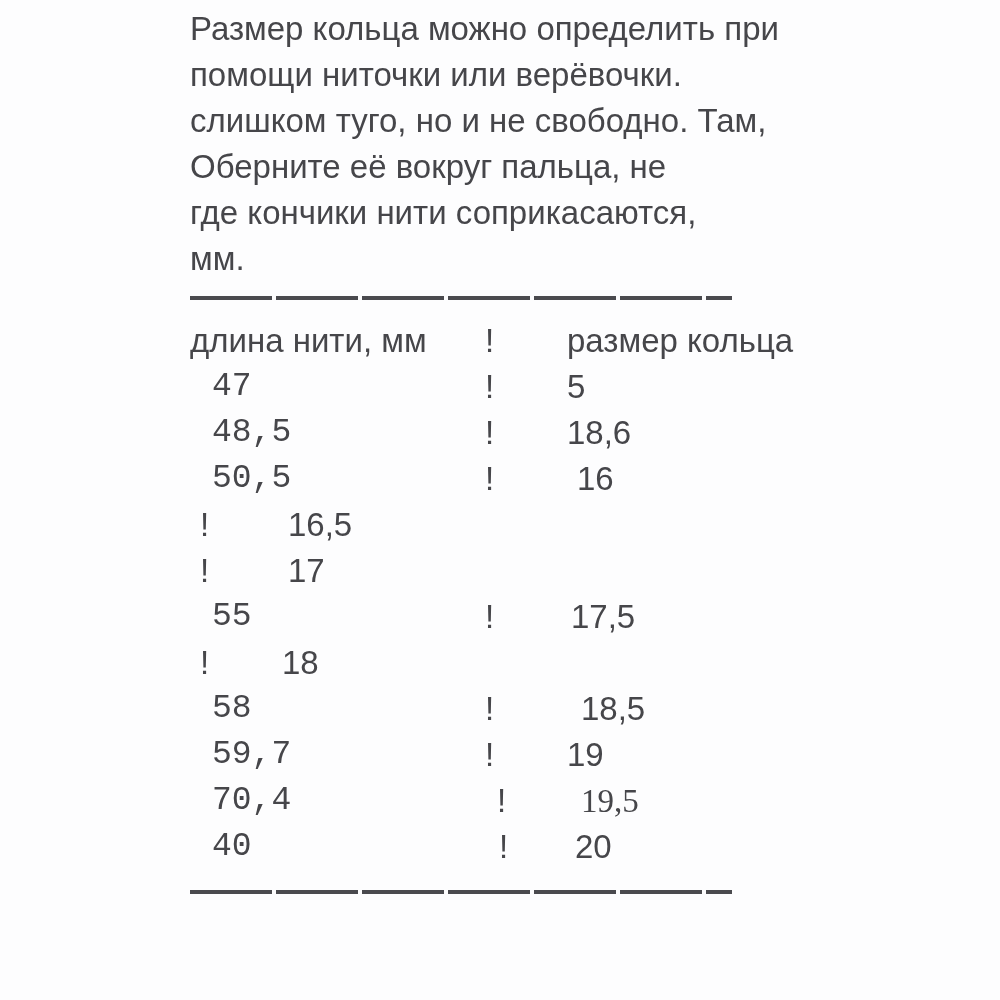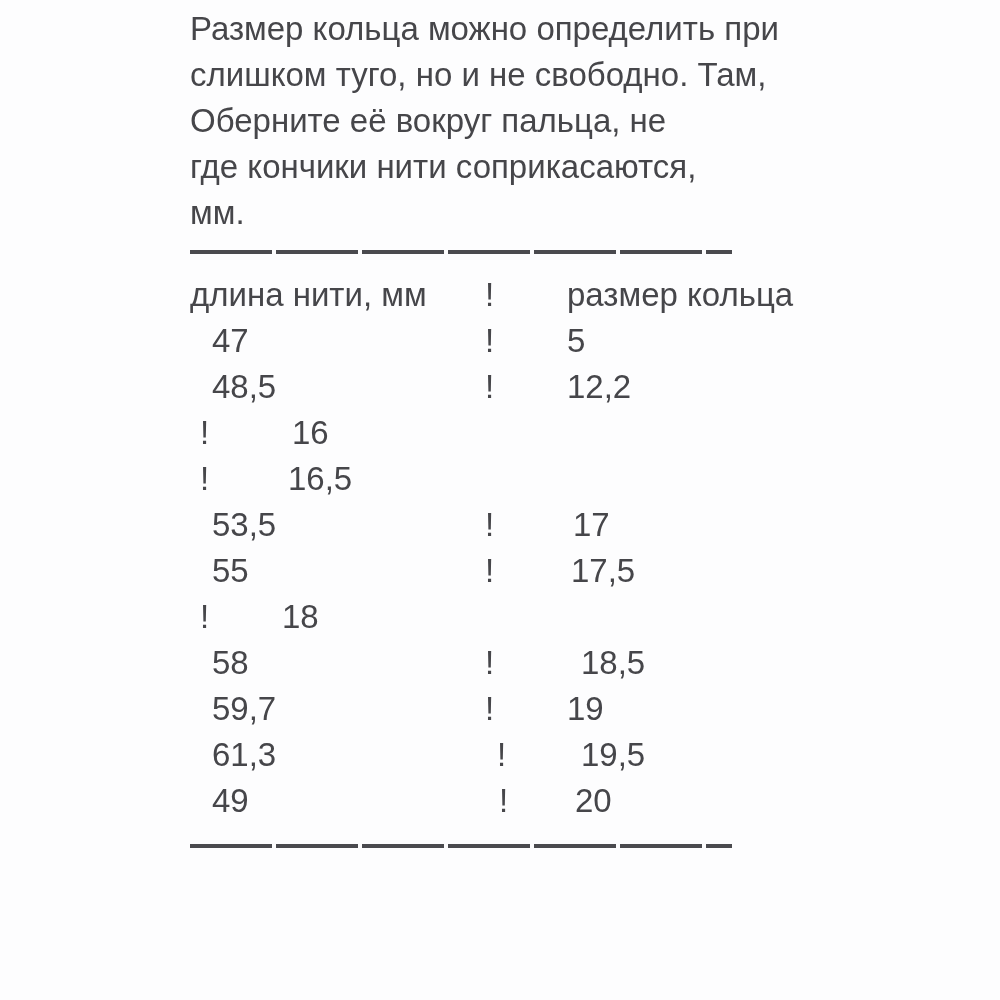--- a/index.html
+++ b/index.html
@@ -22,40 +22,41 @@
   .rule i.short { width: 26px; }
   .rule.top { margin-top: 14px; }
   .rule.bottom { margin-top: 20px; }
 
   .table { margin-top: 18px; }
   .row { display: flex; white-space: nowrap; }
   .c1 { width: 285px; }
   .sep { width: 80px; padding-left: 10px; }
   .c3 { padding-left: 12px; }
 
-  .row.data .c1 { padding-left: 22px; }
+  .row.data .c1 { padding-left: 22px; font-family: Liberation Mono, monospace; }
 
   
   .table .row:nth-child(4)  .c3 { padding-left: 22px; }
   .table .row:nth-child(5)  .c3 { padding-left: 18px; }
   .table .row:nth-child(6)  .c3 { padding-left: 18px; }
   .table .row:nth-child(7)  .c3 { padding-left: 16px; }
   .table .row:nth-child(9)  .c3 { padding-left: 26px; }
-  .table .row:nth-child(11) .c3 { padding-left: 26px; }
+  .table .row:nth-child(11) .c3 { padding-left: 26px; font-family: Liberation Serif, serif; }
   .table .row:nth-child(12) .c3 { padding-left: 20px; }
   .table .row:nth-child(11) .sep { padding-left: 22px; }
   .table .row:nth-child(12) .sep { padding-left: 24px; }
 </style>
 </head>
 <body>
 
 <div class="page">
 
   <div class="intro">
     <div class="line">Размер кольца можно определить при</div>
+    <div class="line">помощи ниточки или верёвочки.</div>
     <div class="line">слишком туго, но и не свободно. Там,</div>
     <div class="line">Оберните её вокруг пальца, не</div>
     <div class="line">где кончики нити соприкасаются,</div>
     <div class="line">мм.</div>
   </div>
 
   <div class="rule top">
     <i></i>
       <i></i>
       <i></i>
@@ -74,32 +75,32 @@
     </div>
 
     <div class="row data">
       <div class="c1">47</div>
       <div class="sep">!</div>
       <div class="c3">5</div>
     </div>
     <div class="row data">
       <div class="c1">48,5</div>
       <div class="sep">!</div>
-      <div class="c3">12,2</div>
+      <div class="c3">18,6</div>
     </div>
     <div class="row data">
+      <div class="c1">50,5</div>
       <div class="sep">!</div>
       <div class="c3">16</div>
     </div>
     <div class="row data">
       <div class="sep">!</div>
       <div class="c3">16,5</div>
     </div>
     <div class="row data">
-      <div class="c1">53,5</div>
       <div class="sep">!</div>
       <div class="c3">17</div>
     </div>
     <div class="row data">
       <div class="c1">55</div>
       <div class="sep">!</div>
       <div class="c3">17,5</div>
     </div>
     <div class="row data">
       <div class="sep">!</div>
@@ -109,26 +110,26 @@
       <div class="c1">58</div>
       <div class="sep">!</div>
       <div class="c3">18,5</div>
     </div>
     <div class="row data">
       <div class="c1">59,7</div>
       <div class="sep">!</div>
       <div class="c3">19</div>
     </div>
     <div class="row data">
-      <div class="c1">61,3</div>
+      <div class="c1">70,4</div>
       <div class="sep">!</div>
       <div class="c3">19,5</div>
     </div>
     <div class="row data">
-      <div class="c1">49</div>
+      <div class="c1">40</div>
       <div class="sep">!</div>
       <div class="c3">20</div>
     </div>
 
   </div>
 
   <div class="rule bottom">
     <i></i>
       <i></i>
       <i></i>

